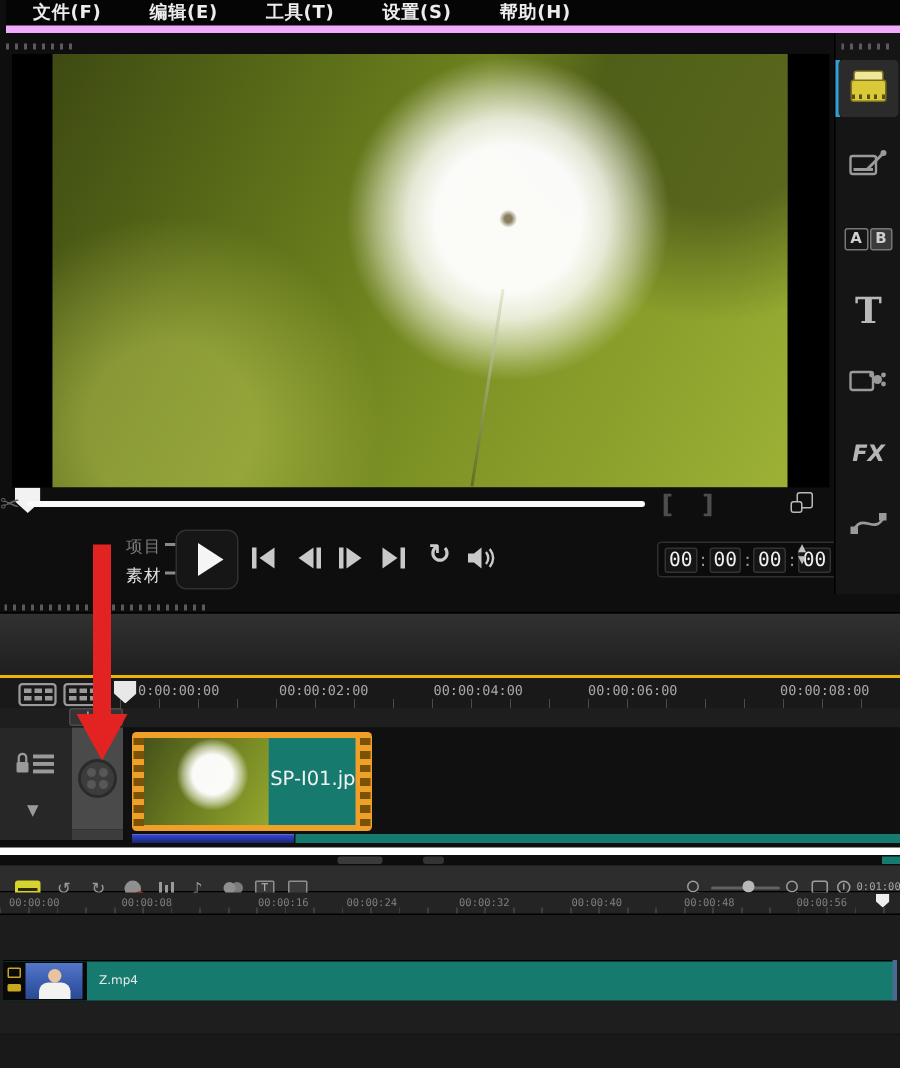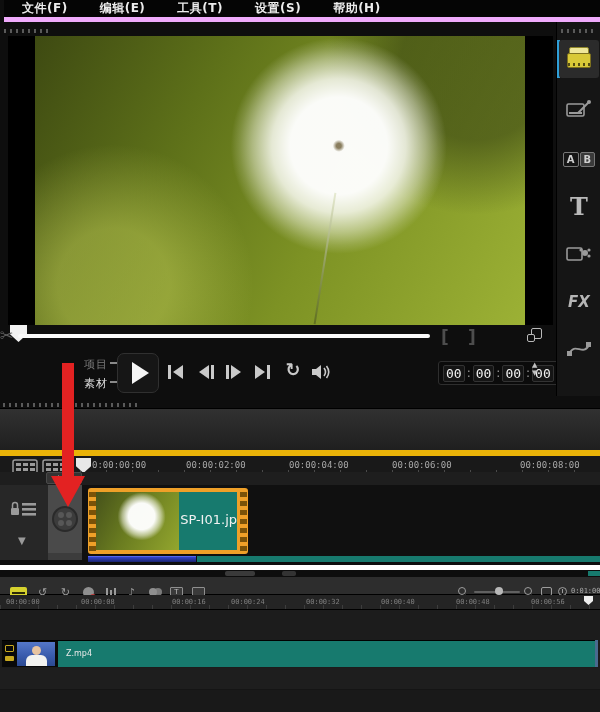--- a/index.html
+++ b/index.html
@@ -68,21 +68,21 @@
   .ab-icon span { font-size:10px; font-weight:bold; color:#cfcfcf; border:1px solid #777; padding:1px 3px; border-radius:2px; }
   .ab-icon .b { background:#3a3a3a; }
   .bigT { font-family:"DejaVu Serif","Liberation Serif",serif; font-size:24px; font-weight:bold; color:#b9b9b9; }
   .fx-text { font-size:15px; font-weight:bold; font-style:italic; color:#b5b5b5; letter-spacing:0; }
 
   
   #tl-toolbar { left:0; top:408px; width:600px; height:42px; background:linear-gradient(#313131,#1f1f1f); border-top:1px solid #000; }
   .reel { position:relative; border-radius:50%; background:#565656; border:2px solid #2f2f2f; }
   .reel i { position:absolute; border-radius:50%; background:#232323; }
 
-  #tl-ruler { left:0; top:450px; width:600px; height:22px; background:#191919; border-top:6px solid #eab308; overflow:hidden; }
+  #tl-ruler { left:0; top:450px; width:600px; height:22px; background:#191919; border-top:2px solid #eab308; overflow:hidden; }
   .ruler-label { top:4px; font-family:"DejaVu Sans Mono", monospace; font-size:9px; color:#a8a8a8; white-space:nowrap; }
   #tl-ruler .ticks { left:80px; top:14px; width:520px; height:7px; background:repeating-linear-gradient(90deg,#4a4a4a 0 1px,transparent 1px 26px); }
   #tl-playhead { left:76px; top:2px; width:15px; height:15px; background:#e8e8e8; clip-path:polygon(0 0,100% 0,100% 55%,50% 100%,0 55%); }
 
   #plusminus-row { left:0; top:472px; width:600px; height:13px; background:#1e1e1e; }
   #plusminus-btn { left:46px; top:0; width:36px; height:12px; background:#343434; border:1px solid #4a4a4a; color:#d0d0d0; font-size:9px; line-height:10px; text-align:center; border-radius:2px; }
 
   #track-area { left:0; top:485px; width:600px; height:75px; background:#101010; }
   #track-header { left:0; top:0; width:48px; height:75px; background:#272727; }
   #reel-col { left:48px; top:0; width:34px; height:68px; background:#4a4a4a; display:flex; align-items:center; justify-content:center; }

